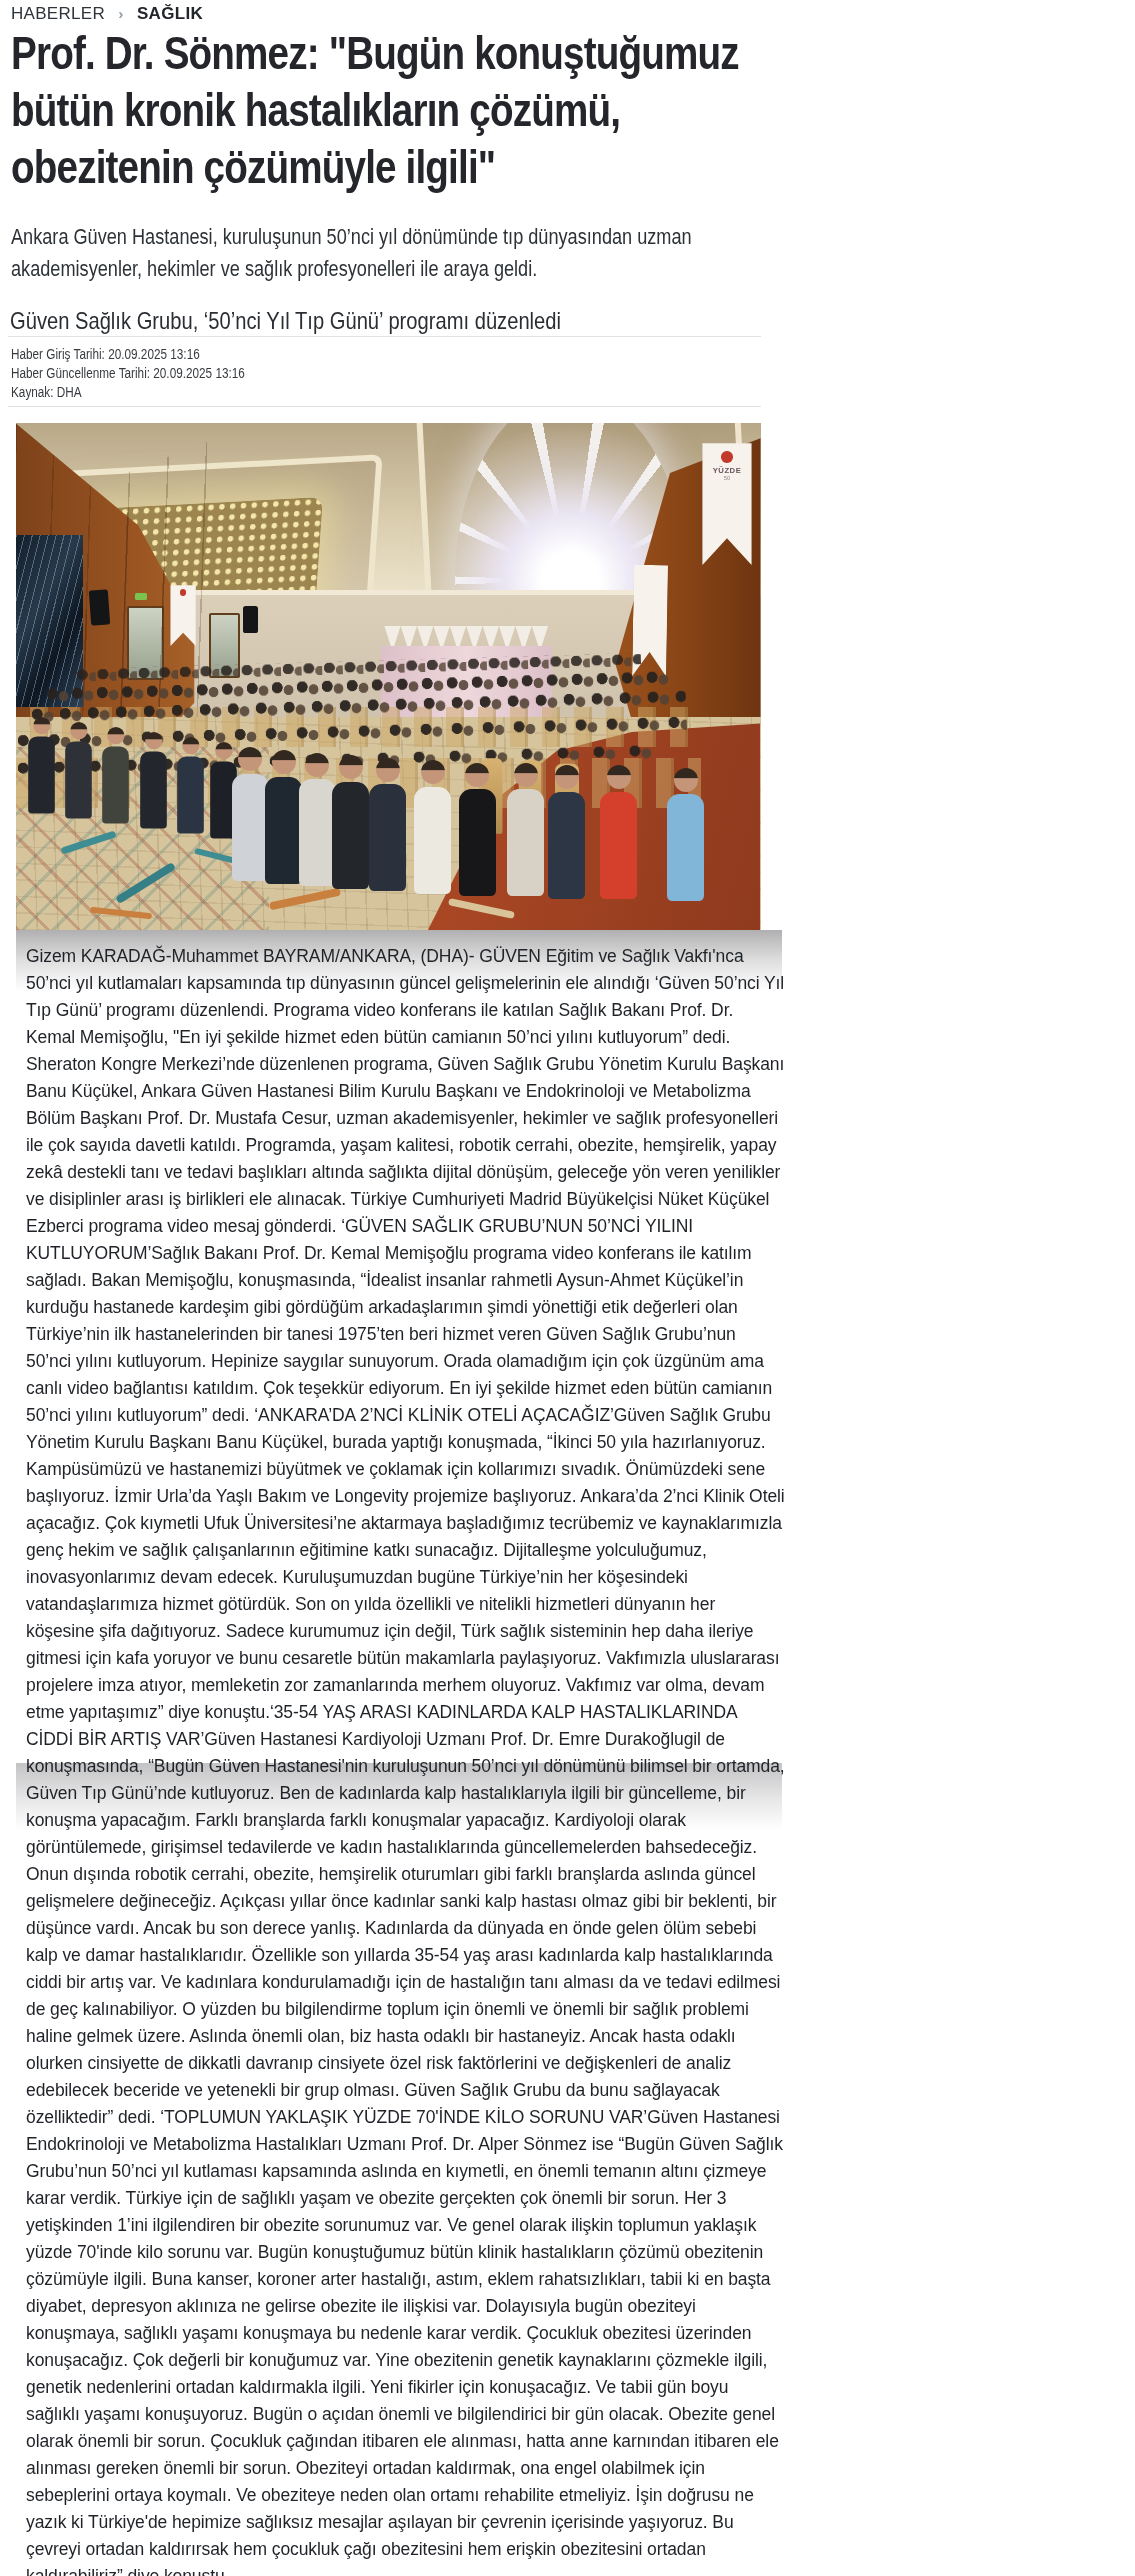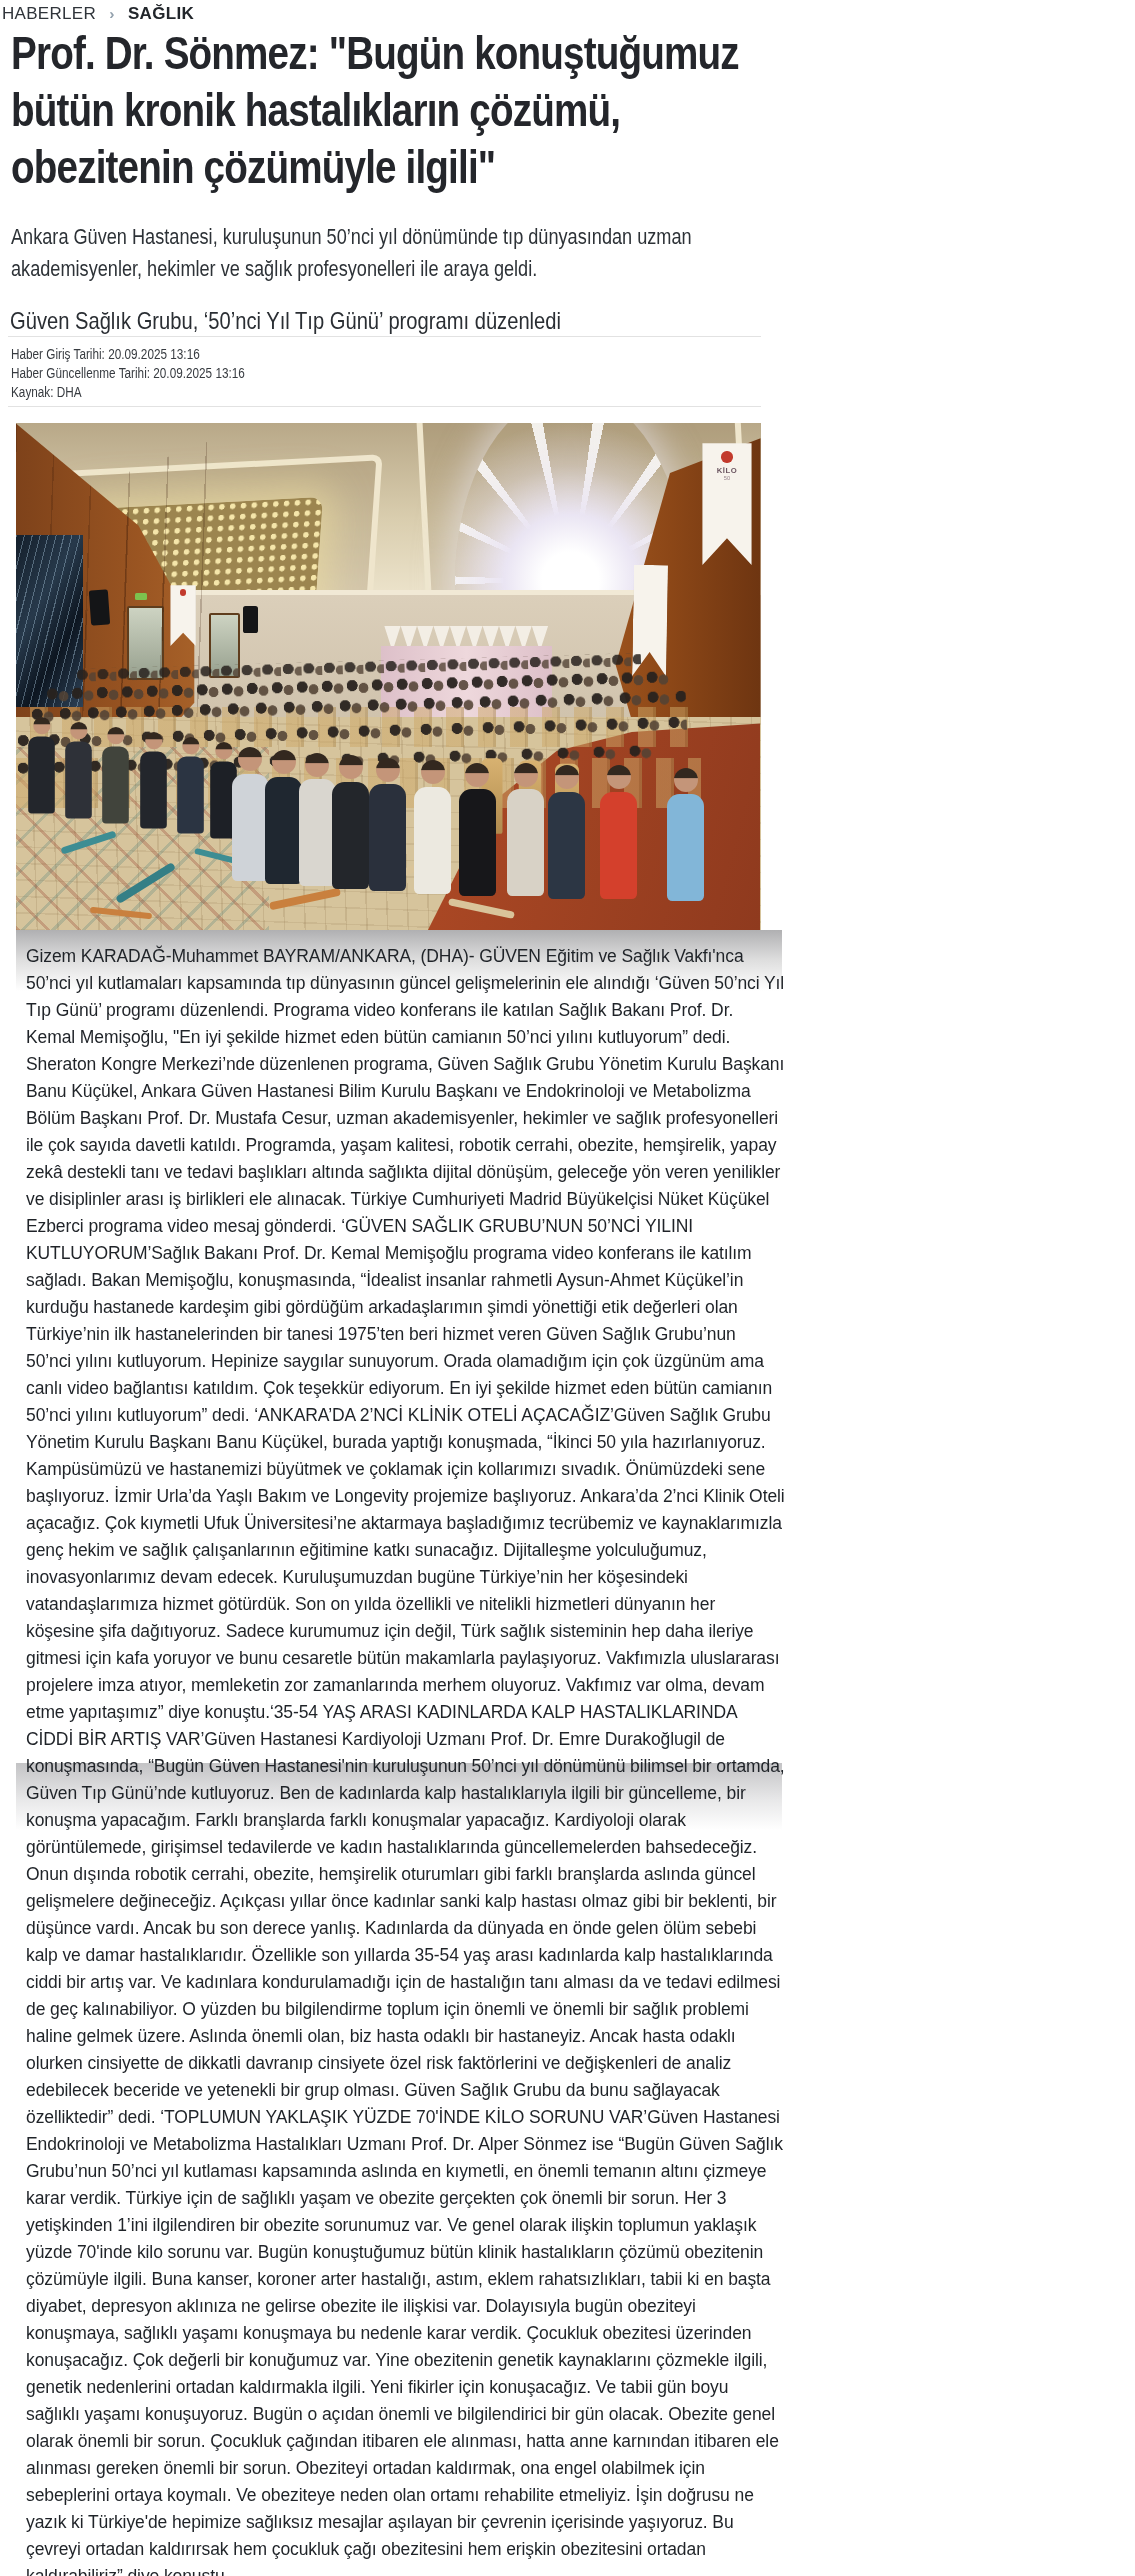--- a/index.html
+++ b/index.html
@@ -6,21 +6,21 @@
   body{
     position:relative;width:1136px;height:2941px;overflow:hidden;
     background:#ffffff;color:#1f2328;
     font-family:"Liberation Sans", sans-serif;
     -webkit-font-smoothing:antialiased;
   }
   .abs{position:absolute}
   .cond{transform:scaleX(.84);transform-origin:0 0}
 
   
-  .breadcrumb{left:2px;top:4.1px;font-size:17px;letter-spacing:0.3px;color:#2f343a;white-space:nowrap}
+  .breadcrumb{left:11px;top:4.1px;font-size:17px;letter-spacing:0.3px;color:#2f343a;white-space:nowrap}
   .breadcrumb a{text-decoration:none;color:#2f343a}
   .crumb-sep{color:#93a1ad;font-weight:700;margin:0 8.2px;font-size:15.5px}
   .crumb-current{font-weight:700;color:#22262b}
 
   .headline{left:11.3px;top:25px;width:922px;margin:0;
     font-size:46px;line-height:57px;font-weight:700;letter-spacing:-1px;color:#24262b}
   .subtitle{left:11.3px;top:221px;width:912px;margin:0;
     font-size:21.6px;line-height:32px;font-weight:400;color:#2d3237}
   .section-heading{left:10.3px;top:306px;width:907px;margin:0;
     font-size:24px;line-height:30px;font-weight:400;color:#2a2e33}
@@ -148,21 +148,21 @@
   <div class="exit-sign" style="left:16%;top:33.5%;width:1.6%;height:1.4%"></div>
   <div class="door" style="left:15%;top:36%;width:4.4%;height:14%"></div>
   <div class="door" style="left:26%;top:37.5%;width:3.6%;height:12%"></div>
   <div class="speaker" style="left:30.5%;top:36%;width:2%;height:5.5%"></div>
 
   <div class="ph-rightwall"></div>
   <div class="wall-stripes" style="right:0;top:3%;width:27%;height:86%;clip-path:polygon(100% 0,100% 100%,52% 90%,28% 52%,55% 8%)"></div>
 
   <div class="pennant" style="right:1.2%;top:4%;width:6.6%;height:24%">
     <span class="dot"></span>
-    <span class="lbl">KİLO</span>
+    <span class="lbl">YÜZDE</span>
     <span class="num">50</span>
   </div>
   <div class="pennant" style="right:12.5%;top:28%;width:4.6%;height:22%;transform:rotate(1deg)"></div>
   <div class="pennant" style="left:20.8%;top:32%;width:3.4%;height:12%">
     <span class="dot" style="width:6.2px;height:6.2px;margin:4.1px auto 1px"></span>
   </div>
 
   <div class="ph-floor"></div>
   <div class="carpet-red"></div>
   <div class="carpet-diamonds"></div>

